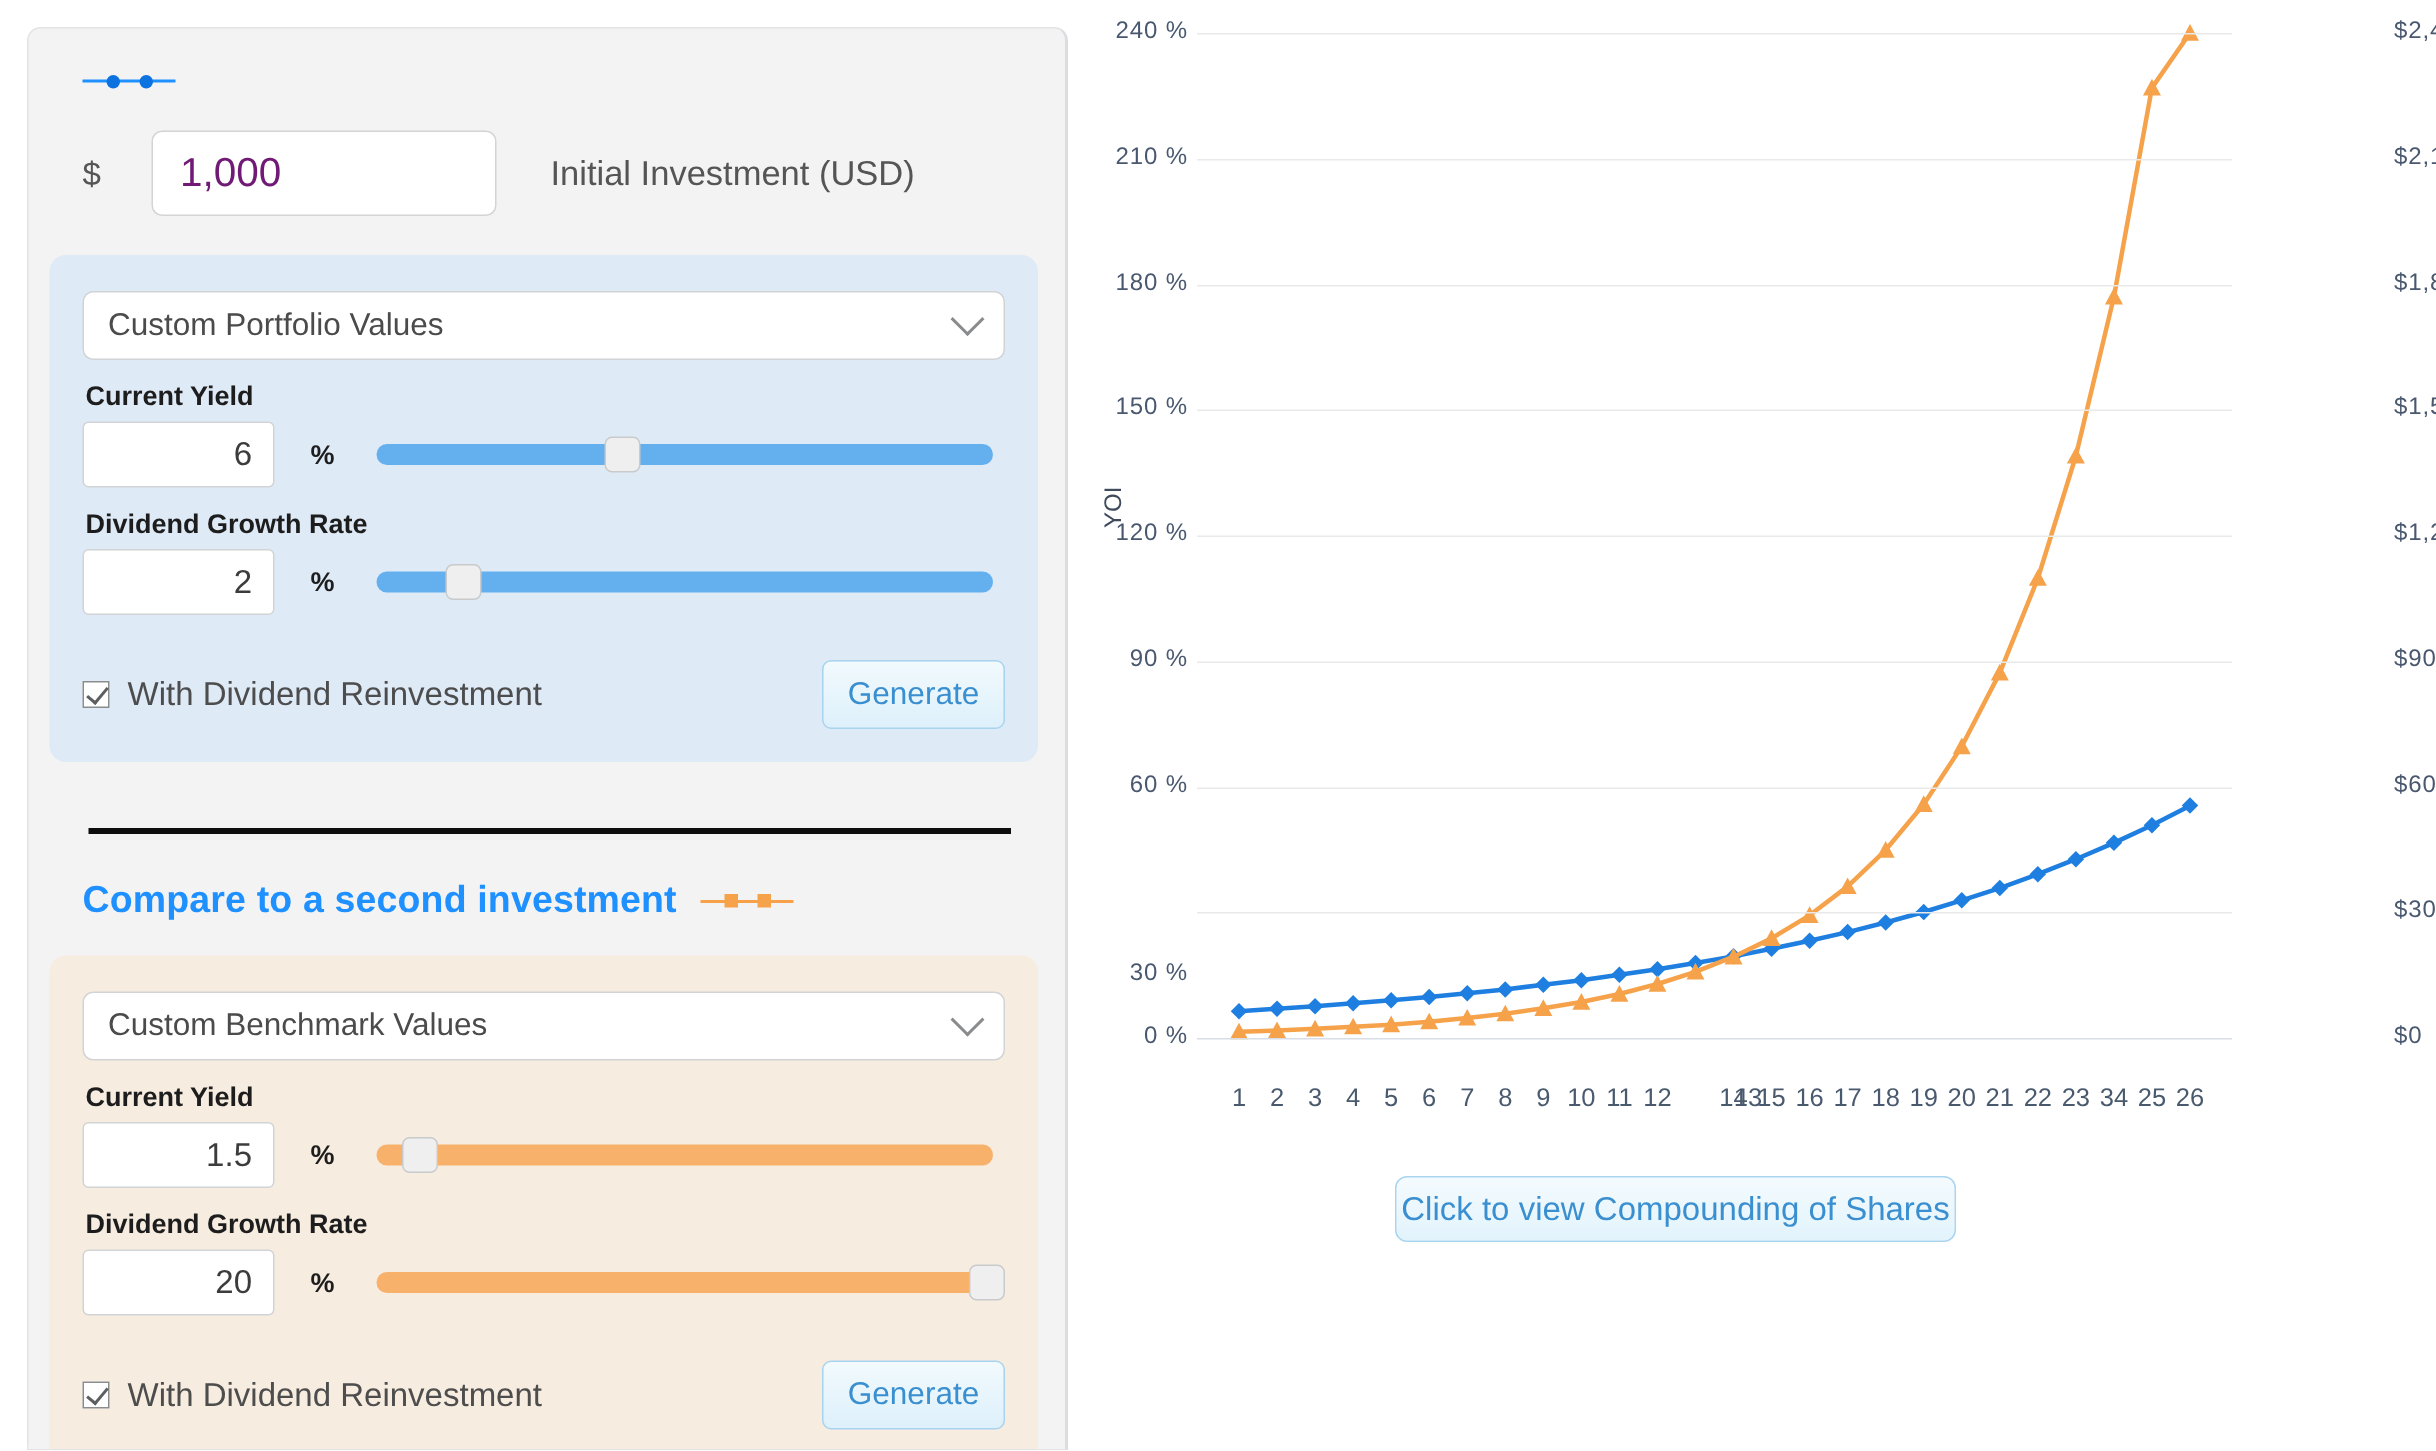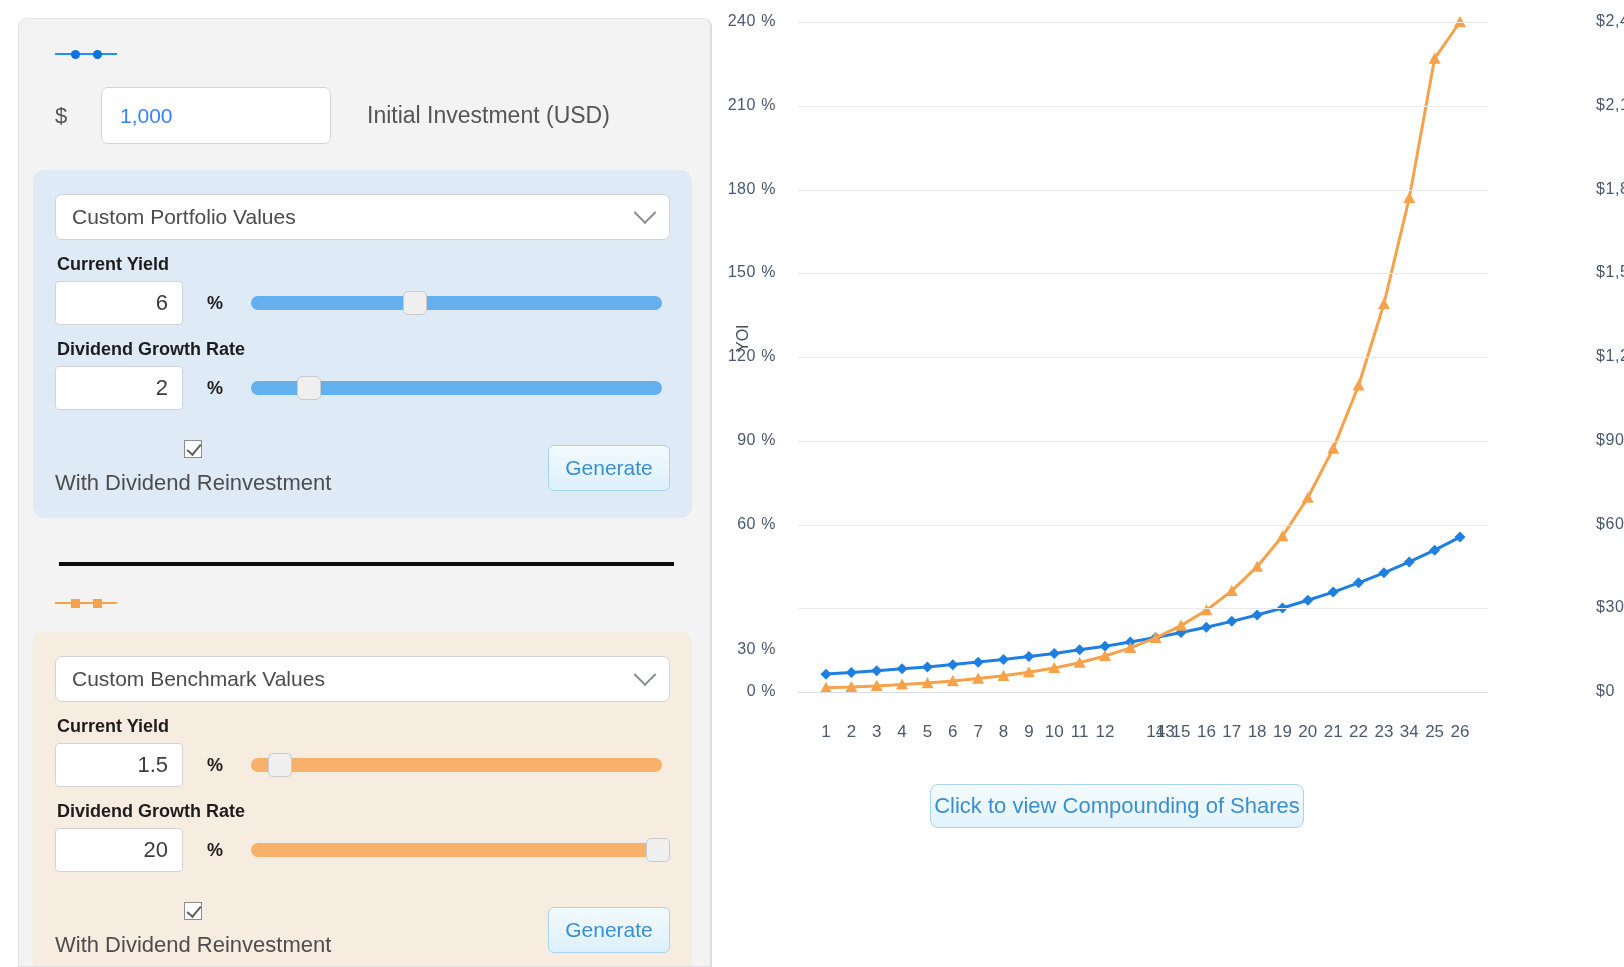--- a/index.html
+++ b/index.html
@@ -67,22 +67,22 @@
   }
   .dollar-sign {
     font-size: 22px; color: #555;
     width: 46px;
   }
   .initial-input {
     width: 230px; height: 57px;
     border: 1px solid #d3d4d6;
     border-radius: 7px;
     background: #fff;
-    font-size: 21px;
-    color: #3b82f6;
+    font-size: 27px;
+    color: #701a75;
     padding: 0 18px;
     display: flex; align-items: center;
     font-family: "Liberation Sans", sans-serif;
   }
   .initial-label {
     margin-left: 36px;
     font-size: 23px;
     color: #555;
   }
 
@@ -151,21 +151,21 @@
     background: #efefef;
     border: 1px solid #c9cacc;
     border-radius: 5px;
     transform: translateX(-12px);
   }
   .check-row {
     display: flex; align-items: center;
     justify-content: space-between;
     margin-top: 30px;
   }
-  .check-label { display: flex; align-items: center; gap: 12px; flex-direction: column; }
+  .check-label { display: flex; align-items: center; gap: 12px; }
   .checkbox {
     width: 18px; height: 18px;
     border: 1px solid #8b8c8e;
     background: #fff;
     position: relative;
   }
   .checkbox:after {
     content: "";
     position: absolute;
     left: 5px; top: 0px;
@@ -206,21 +206,21 @@
     height: 1px; background: #e9e9e9;
   }
   .gridline.base { background: #d8dde6; }
   .ytick-left, .ytick-right {
     position: absolute;
     font-size: 16px;
     color: #49586e;
     letter-spacing: .6px;
     white-space: nowrap;
   }
-  .ytick-left { right: 712px; text-align: center; }
+  .ytick-left { right: 696px; text-align: center; }
   .ytick-right { left: 798px; }
   .yaxis-title {
     position: absolute;
     left: 22px; top: 352px;
     font-size: 16px;
     color: #3f4b5c;
     transform: rotate(-90deg);
     transform-origin: left top;
   }
   .xtick {
@@ -297,20 +297,21 @@
           <span class="check-text">With Dividend Reinvestment</span>
         </div>
         <div class="gen-btn">Generate</div>
       </div>
     </div>
 
     <div class="divider"></div>
 
     <div style="padding:30px 0 0 36px;">
       <div class="section-title">
+        <span>Compare to a second investment</span>
         <span class="legend-orange">
           <span class="bar"></span>
             <span class="sq d1"></span>
             <span class="sq d2"></span>
         </span>
       </div>
     </div>
 
     <div class="param-panel panel-orange" style="margin-top:22px;">
       <div class="select-box">

